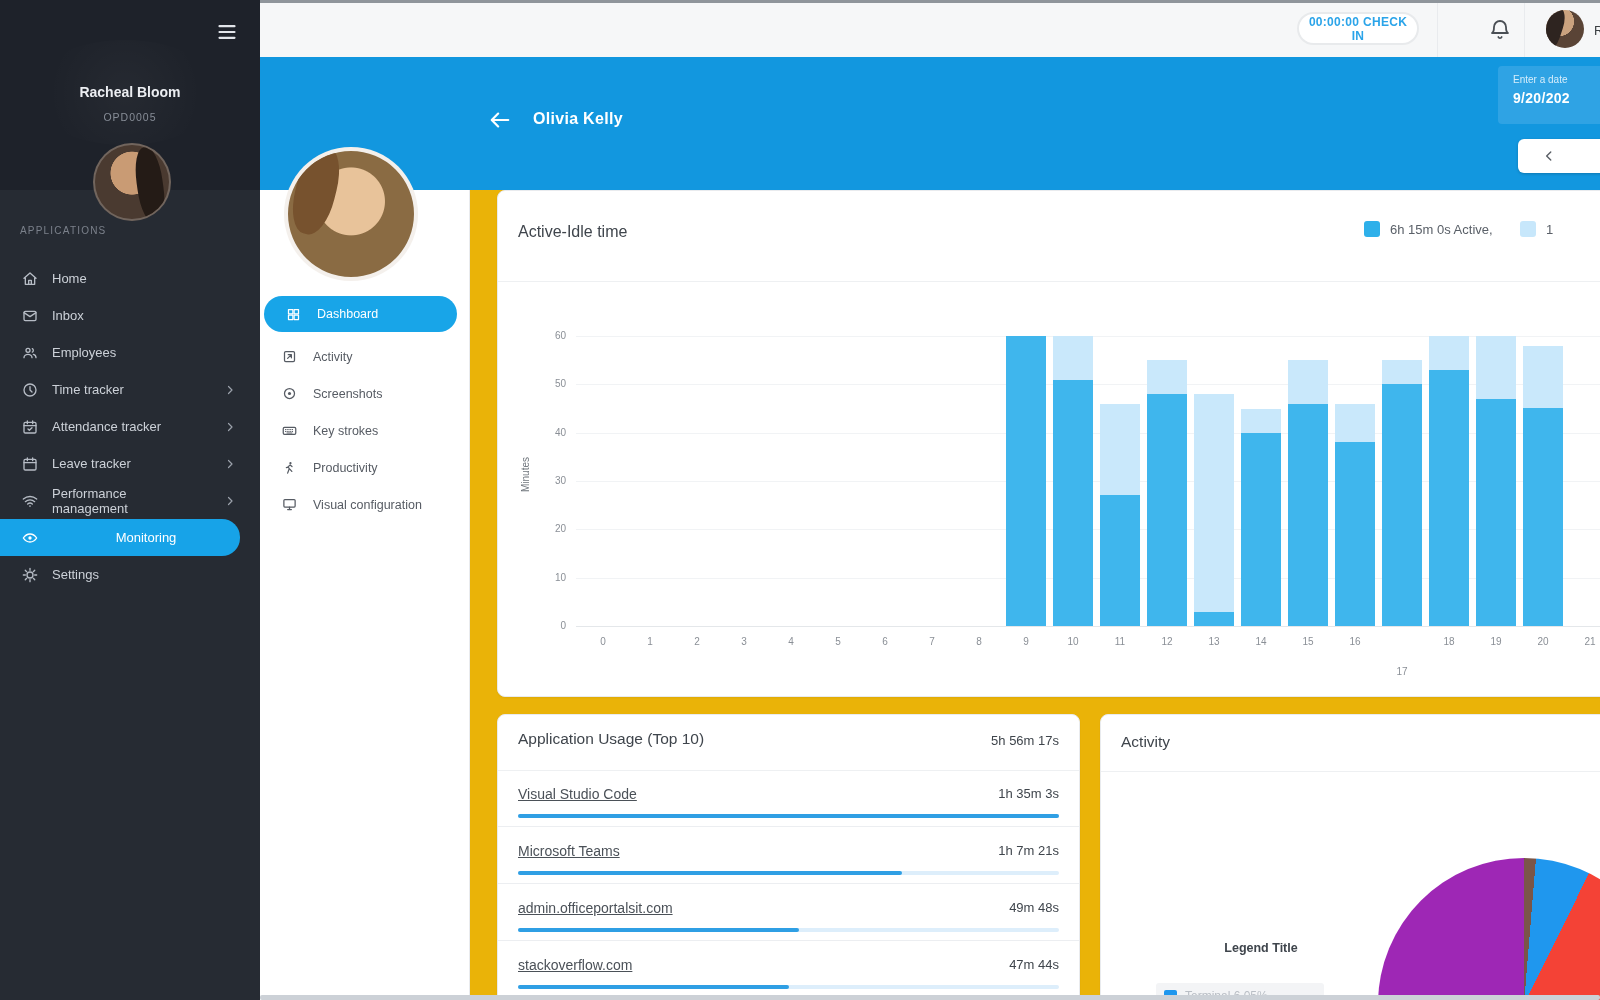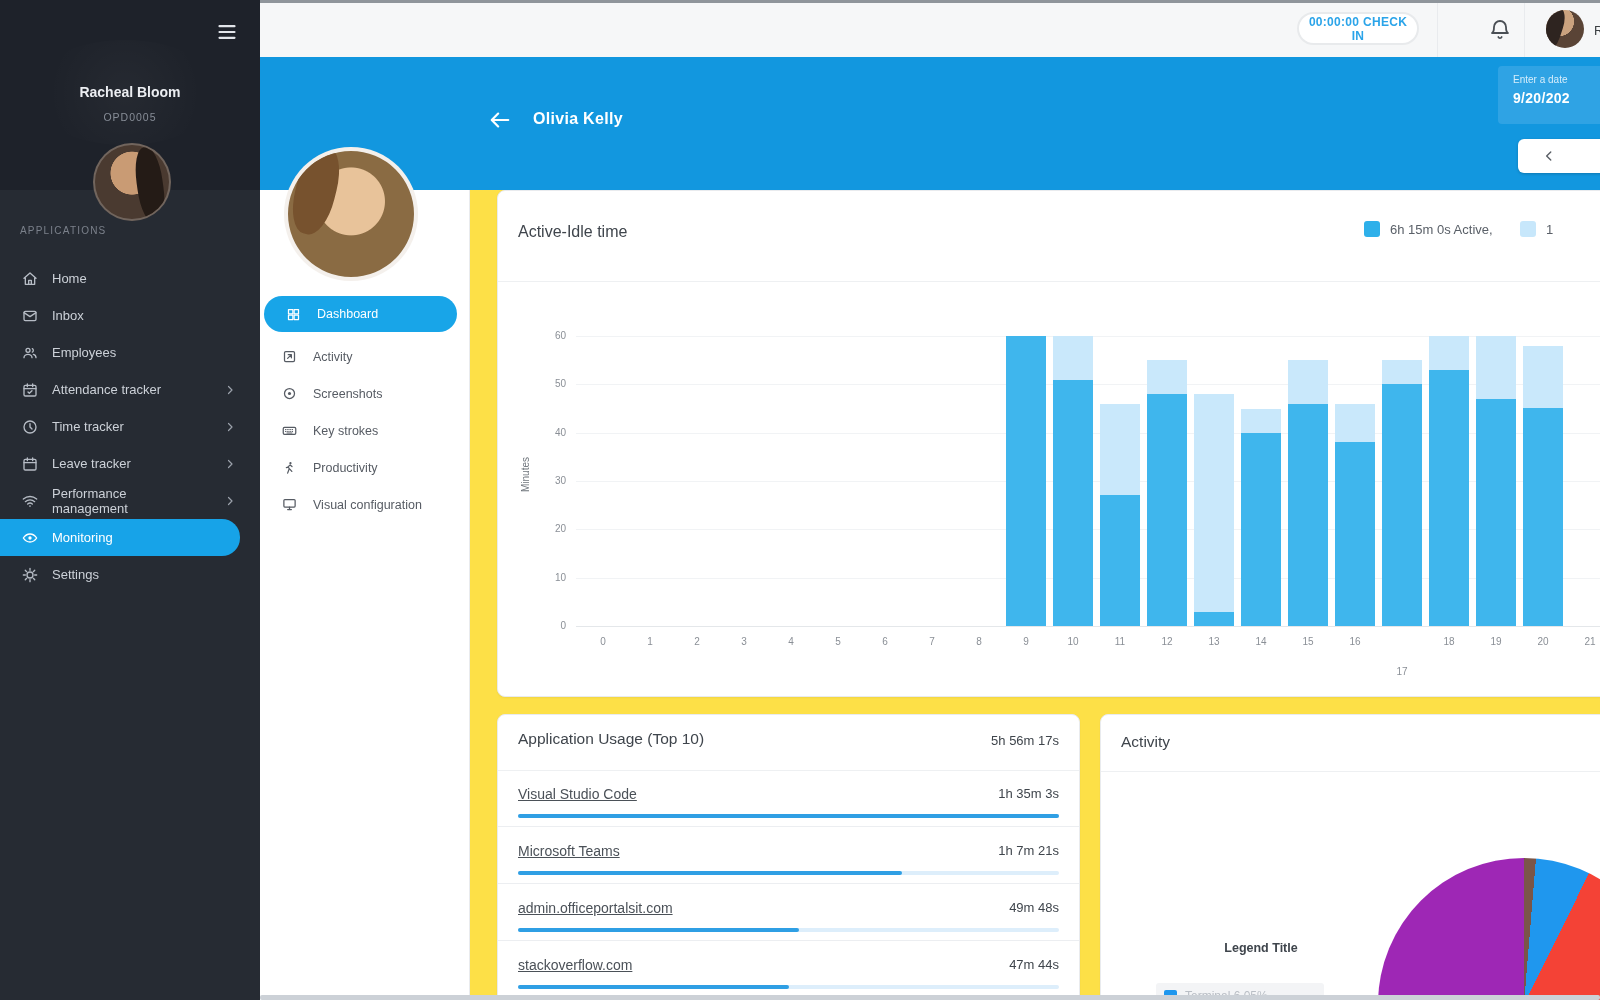--- a/index.html
+++ b/index.html
@@ -1,17 +1,17 @@
 <!DOCTYPE html>
 <html><head>
 <meta charset="utf-8">
 <style>
   html,body{margin:0;padding:0;background:#dfe2e6;}
   *{box-sizing:border-box;font-family:"Liberation Sans",sans-serif;}
-  #stage{position:relative;width:1600px;height:1000px;overflow:hidden;background:#fde047;}
+  #stage{position:relative;width:1600px;height:1000px;overflow:hidden;background:#eab308;}
   .abs{position:absolute;}
 
   
   #topstrip{left:0;top:0;width:1600px;height:3px;background:#8f959b;}
   #topbar{left:260px;top:3px;width:1340px;height:54px;background:#f6f7f8;}
   .vsep{position:absolute;top:0;width:1px;height:54px;background:#e9ebee;}
   #checkin-btn{position:absolute;left:1037px;top:9px;width:122px;height:33px;border:2px solid #e8eaec;
     border-radius:17px;background:#fff;color:#2ba4e9;font-size:12px;font-weight:bold;letter-spacing:.3px;
     display:flex;align-items:center;justify-content:center;cursor:pointer;}
   #bell{position:absolute;left:1228px;top:14px;width:24px;height:26px;color:#4a4f55;cursor:pointer;}
@@ -42,21 +42,21 @@
   #sb-avatar{position:absolute;left:93px;top:143px;width:78px;height:78px;border-radius:50%;z-index:3;
     border:2px solid rgba(255,255,255,.22);
     background:radial-gradient(circle at 50% 38%,#c99b74 0 36%,#4a3a30 37% 100%);overflow:hidden;}
   #sb-avatar:after{content:"";position:absolute;right:6px;top:2px;width:26px;height:76px;background:#241b16;border-radius:45%;transform:rotate(-8deg);}
   #sb-section{position:absolute;left:20px;top:225px;font-size:10px;letter-spacing:1.2px;color:#7b818b;}
   #sb-items{position:absolute;left:0;top:260px;width:260px;}
   .snav{position:relative;height:37px;display:flex;align-items:center;cursor:pointer;color:#ccd1d8;font-size:13px;}
   .snav .ic{width:16px;height:16px;margin-left:22px;color:#b6bcc5;flex:none;}
   .snav .lbl{margin-left:14px;flex:1 1 auto;}
   .snav .chev{width:12px;height:12px;margin-right:24px;color:#9ba1ab;flex:none;}
-  .snav.active{background:#17a3e8;color:#fff;border-radius:0 18px 18px 0;width:240px;}
+  .snav.active{background:#17a3e8;color:#fff;border-radius:0 18px 18px 0;width:240px;text-align:center;}
   .snav.active .ic{color:#fff;}
 
   
   #panel2{left:260px;top:190px;width:210px;height:810px;background:#ffffff;border-right:1px solid #e9ebee;}
   #olivia-avatar{position:absolute;left:284px;top:147px;width:134px;height:134px;border-radius:50%;z-index:4;
     border:4px solid rgba(255,255,255,.9);
     background:radial-gradient(circle at 50% 40%,#e8c39a 0 34%,#8a6b43 35% 100%);overflow:hidden;}
   #olivia-avatar:after{content:"";position:absolute;left:8px;top:-6px;width:40px;height:90px;background:#77522e;border-radius:45%;transform:rotate(14deg);}
   #p2-items{position:absolute;left:260px;top:296px;width:210px;z-index:2;}
   .p2nav{position:relative;height:37px;display:flex;align-items:center;cursor:pointer;color:#565b63;font-size:12.5px;}
@@ -394,48 +394,48 @@
               <circle cx="9" cy="8" r="3"></circle>
               <path d="M3 19c0-3 3-5 6-5s6 2 6 5"></path>
               <path d="M15.5 5.5a3 3 0 0 1 0 5.2M17 14.2c2.3.6 4 2.2 4 4.8"></path>
             </svg>
           </span>
           <span class="lbl">Employees</span>
         </div>
         <div class="snav">
           <span class="ic ">
             <svg viewBox="0 0 24 24" fill="none" stroke="currentColor" stroke-width="2" stroke-linecap="round" stroke-linejoin="round">
+              <circle cx="12" cy="12" r="9"></circle>
+              <path d="M12 7v5l3 3"></path>
+            </svg>
+          </span>
+          <span class="lbl">Time tracker</span>
+          <span class="ic chev">
+            <svg viewBox="0 0 24 24" fill="none" stroke="currentColor" stroke-width="2" stroke-linecap="round" stroke-linejoin="round">
+              <path d="M9 5l7 7-7 7" stroke-width="2.4"></path>
+            </svg>
+          </span>
+        </div>
+        <div class="snav">
+          <span class="ic ">
+            <svg viewBox="0 0 24 24" fill="none" stroke="currentColor" stroke-width="2" stroke-linecap="round" stroke-linejoin="round">
               <rect x="3" y="5" width="18" height="16" rx="2"></rect>
               <path d="M8 3v4M16 3v4M3 10h18M9 15l2 2 4-4"></path>
             </svg>
           </span>
           <span class="lbl">Attendance tracker</span>
           <span class="ic chev">
             <svg viewBox="0 0 24 24" fill="none" stroke="currentColor" stroke-width="2" stroke-linecap="round" stroke-linejoin="round">
               <path d="M9 5l7 7-7 7" stroke-width="2.4"></path>
             </svg>
           </span>
         </div>
         <div class="snav">
           <span class="ic ">
             <svg viewBox="0 0 24 24" fill="none" stroke="currentColor" stroke-width="2" stroke-linecap="round" stroke-linejoin="round">
-              <circle cx="12" cy="12" r="9"></circle>
-              <path d="M12 7v5l3 3"></path>
-            </svg>
-          </span>
-          <span class="lbl">Time tracker</span>
-          <span class="ic chev">
-            <svg viewBox="0 0 24 24" fill="none" stroke="currentColor" stroke-width="2" stroke-linecap="round" stroke-linejoin="round">
-              <path d="M9 5l7 7-7 7" stroke-width="2.4"></path>
-            </svg>
-          </span>
-        </div>
-        <div class="snav">
-          <span class="ic ">
-            <svg viewBox="0 0 24 24" fill="none" stroke="currentColor" stroke-width="2" stroke-linecap="round" stroke-linejoin="round">
               <rect x="3" y="5" width="18" height="16" rx="2"></rect>
               <path d="M8 3v4M16 3v4M3 10h18"></path>
             </svg>
           </span>
           <span class="lbl">Leave tracker</span>
           <span class="ic chev">
             <svg viewBox="0 0 24 24" fill="none" stroke="currentColor" stroke-width="2" stroke-linecap="round" stroke-linejoin="round">
               <path d="M9 5l7 7-7 7" stroke-width="2.4"></path>
             </svg>
           </span>

